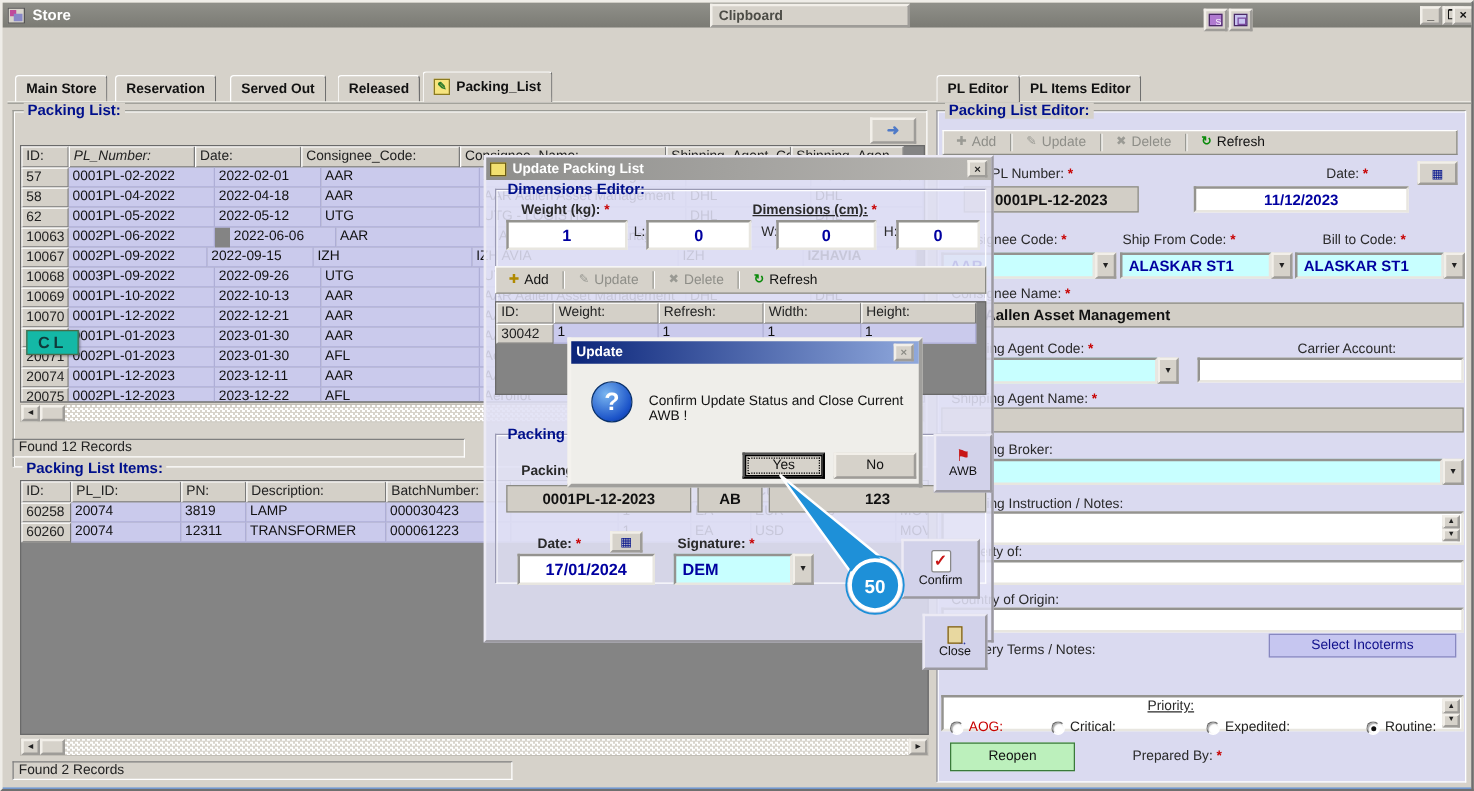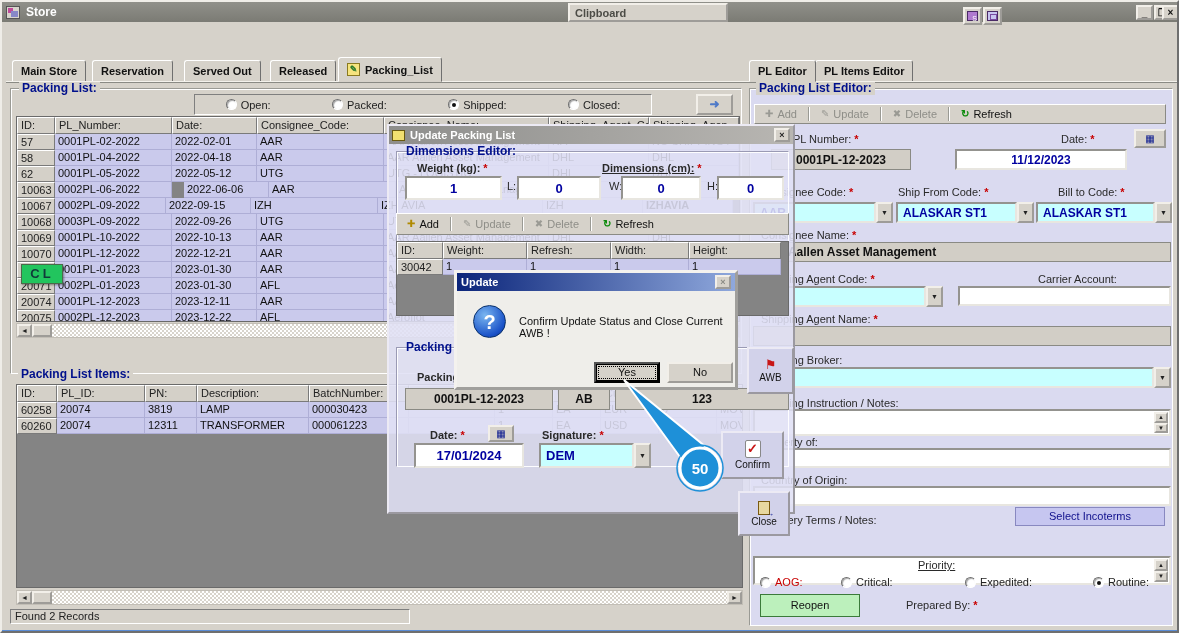--- a/index.html
+++ b/index.html
@@ -97,21 +97,21 @@
   
   .sqbtn{background:#d2d2ea;border:2px outset #eceaf4;display:flex;flex-direction:column;align-items:center;justify-content:center;
     font-size:10px;color:#111;gap:1px;z-index:25;}
   .awbico{color:#c81616;font-size:13px;line-height:12px;}
   .confico{width:16px;height:18px;background:#fff;border:1px solid #888;color:#c81616;font-weight:bold;font-size:13px;line-height:16px;text-align:center;border-radius:2px;}
   .doorico{width:12px;height:14px;background:#e8d8a0;border:1px solid #7a5a10;position:relative;}
   .doorico:before{content:"→";position:absolute;right:-5px;bottom:-4px;font-size:8px;color:#00108c;font-weight:bold;}
   .greenbtn{background:#bcf0bc;border:1px solid #3a7a3a;font-size:11px;color:#111;text-align:center;}
   .lavbtn{background:#c6c6f0;border:1px solid #8888c0;font-size:11px;color:#10108c;text-align:center;}
   .calbtn{font-size:10px;color:#00108c;display:flex;align-items:center;justify-content:center;}
-  .clbadge{left:19px;top:262px;width:42px;height:20px;background:#22c55e;border:1px solid #4a6a4a;
+  .clbadge{left:19px;top:262px;width:42px;height:20px;background:#14b8a6;border:1px solid #4a6a4a;
     box-shadow:1px 1px 2px rgba(0,0,0,.4);font-size:13px;font-weight:bold;color:#103a3a;text-align:center;
     line-height:18px;letter-spacing:3px;z-index:5;}
   .annot{z-index:60;pointer-events:none;}
   .botline{left:0;top:628px;width:100%;height:5px;background:#5b8dd6;}
   u{text-decoration:underline;}
 </style>
 </head>
 <body>
 
 <div class="window">
@@ -154,46 +154,28 @@
       <span>PL Editor</span>
     </div>
   <div class="abs tab" style="left:813px;">
       <span>PL Items Editor</span>
     </div>
   <div class="abs tabline"></div>
 
   <div class="abs gbox" style="left:8px;top:86px;width:732px;height:286px;background:#d6d2ca;">
     <span class="glabel" style="left:8px;top:-7px;">Packing List:</span>
   </div>
-  <div class="abs sunk1" style="left:192px;top:92px;width:458px;height:21px;background:#d6d2ca;display:flex;align-items:center;justify-content:space-around;">
-    <span class="radio">
-        <span class="rdot"></span>
-        <span>Open:</span>
-      </span>
-    <span class="radio">
-        <span class="rdot"></span>
-        <span>Packed:</span>
-      </span>
-    <span class="radio">
-        <span class="rdot sel"></span>
-        <span>Shipped:</span>
-      </span>
-    <span class="radio">
-        <span class="rdot"></span>
-        <span>Closed:</span>
-      </span>
-  </div>
   <div class="abs raised" style="left:694px;top:92px;width:37px;height:21px;text-align:center;line-height:16px;font-size:12px;font-weight:bold;color:#4f7ac8;">
     <span>➜</span>
   </div>
 
   <div class="abs grid" style="left:14px;top:114px;width:724px;height:206px;">
       <div class="grow head">
         <div class="gc gh" style="width: 38px;">ID:</div>
-        <div class="gc gh" style="width: 117px;">PL_Number:</div>
+        <div class="gc gh" style="width: 101px; font-style: italic;">PL_Number:</div>
         <div class="gc gh" style="width: 85px;">Date:</div>
         <div class="gc gh" style="width: 127px;">Consignee_Code:</div>
         <div class="gc gh" style="width: 165px;">Consignee_Name:</div>
         <div class="gc gh" style="width: 100px;">Shipping_Agent_Cod</div>
         <div class="gc gh" style="width: 90px;">Shipping_Agen</div>
       </div>
       <div class="grow">
         <div class="gc gid" style="width: 38px;">57</div>
         <div class="gc" style="width: 117px;">0001PL-02-2022</div>
         <div class="gc" style="width: 85px;">2022-02-01</div>
@@ -301,20 +283,21 @@
         <div class="gc" style="width: 100px;">DHL</div>
         <div class="gc" style="width: 90px;">DHL</div>
       </div>
     </div>
   <div class="abs hscroll" style="left:14px;top:321px;width:724px;height:15px;">
     <span class="sbtn raised">◄</span>
     <span class="sthumb raised"></span>
     <span class="strack"></span>
     <span class="sbtn raised">►</span>
   </div>
+  <div class="abs statusbox" style="left:8px;top:349px;width:362px;height:15px;">Found 12 Records</div>
   <div class="abs clbadge">CL</div>
 
   <span class="abs glabel" style="left:16px;top:366px;">Packing List Items:</span>
   <div class="abs grid" style="left:14px;top:382px;width:727px;height:204px;">
       <div class="grow head">
         <div class="gc gh" style="width: 40px;">ID:</div>
         <div class="gc gh" style="width: 88px;">PL_ID:</div>
         <div class="gc gh" style="width: 52px;">PN:</div>
         <div class="gc gh" style="width: 112px;">Description:</div>
         <div class="gc gh" style="width: 100px;">BatchNumber:</div>

